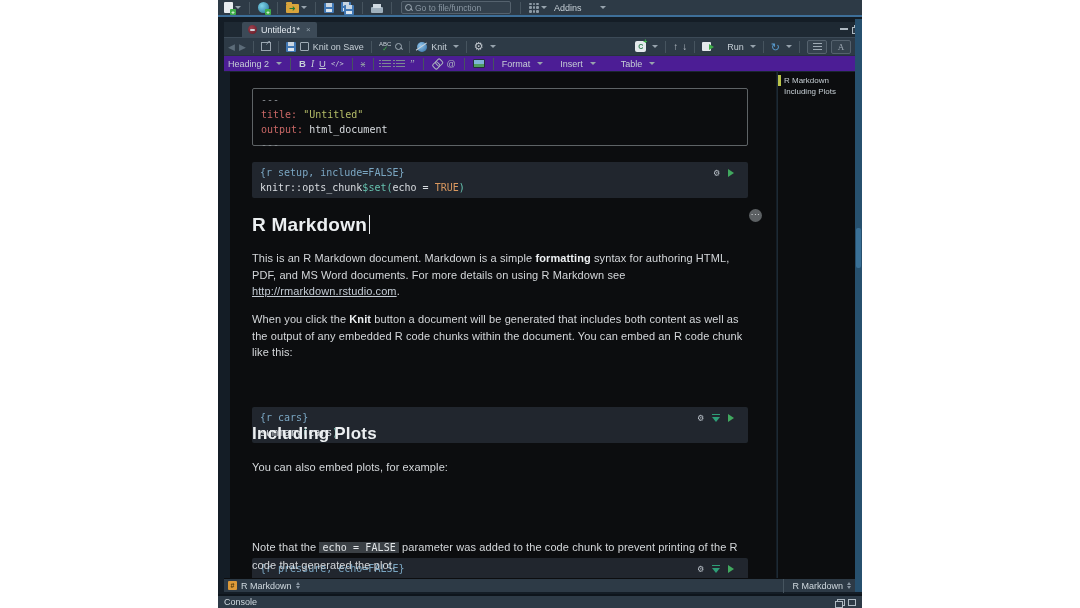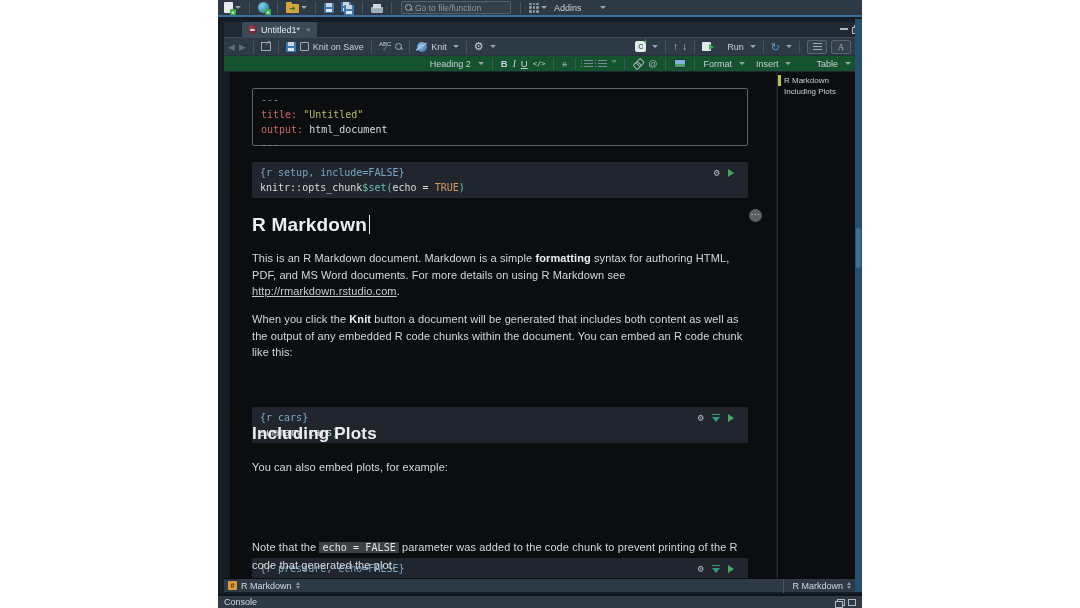--- a/index.html
+++ b/index.html
@@ -80,22 +80,22 @@
     border-top:3px solid transparent;border-bottom:3px solid transparent;border-left:5px solid #3fae49;}
   .rerun{font-size:11px;color:#5a9fd4;line-height:10px;}
   .togglebtn{width:20px;height:14px;border:1px solid #55626e;border-radius:2px;display:flex;align-items:center;
     justify-content:center;background:#35424e;}
   .outline-glyph{display:flex;flex-direction:column;gap:1.5px;}
   .outline-glyph i{width:9px;height:1.3px;background:#9fabb5;}
   .adraft{font-size:9px;color:#9fabb5;font-family:"Liberation Serif",serif;}
   .spacer{flex:1;}
 
   
-  #format-toolbar{position:absolute;left:6px;top:55px;width:631px;height:17px;background:#14532d;
-    display:flex;align-items:center;padding:0 4px;gap:5px;border-top:1px solid #26323d;border-bottom:1px solid #1b2630;justify-content:flex-end;}
+  #format-toolbar{position:absolute;left:6px;top:55px;width:631px;height:17px;background:#4c1d95;
+    display:flex;align-items:center;padding:0 4px;gap:5px;border-top:1px solid #26323d;border-bottom:1px solid #1b2630;}
   .fmt-label{font-size:9px;color:#c6cfd6;}
   .fmt-b{font-size:9.5px;font-weight:bold;color:#c6cfd6;}
   .fmt-i{font-size:9.5px;font-style:italic;color:#c6cfd6;font-family:"Liberation Serif",serif;}
   .fmt-u{font-size:9.5px;text-decoration:underline;color:#c6cfd6;}
   .fmt-code{font-size:7px;color:#c6cfd6;font-family:"DejaVu Sans Mono",monospace;}
   .fmt-strike{font-size:9px;color:#8d99a3;text-decoration:line-through;}
   .listicon{display:flex;flex-direction:column;gap:1.5px;}
   .listicon i{width:9px;height:1.2px;background:#7c8893;position:relative;}
   .listicon i:before{content:"";position:absolute;left:-3px;top:0;width:1.5px;height:1.2px;background:#7c8893;}
   .quoteicon{font-size:10px;color:#aab4bd;font-family:"Liberation Serif",serif;line-height:8px;}
@@ -309,21 +309,21 @@
       </span>
     <span class="quoteicon">”</span>
     <div class="mt-sep"></div>
     <span class="linkicon"></span>
     <span class="at">@</span>
     <div class="mt-sep"></div>
     <span class="imgicon"></span>
     <div class="mt-sep"></div>
     <span class="fmt-label">Format</span>
     <span class="caret"></span>
-    <span class="fmt-label" style="margin-left:6px;">Insert</span>
+    <span class="fmt-label" style="margin-left:12px;">Insert</span>
     <span class="caret"></span>
     <span class="fmt-label" style="margin-left:20px;">Table</span>
     <span class="caret"></span>
   </div>
 
   <div id="editor">
 
     <div class="content mono" id="yaml-block">
       <div><span class="tk-dash">---</span></div>
       <div><span class="tk-key">title:</span><span class="tk-str"> "Untitled"</span></div>

